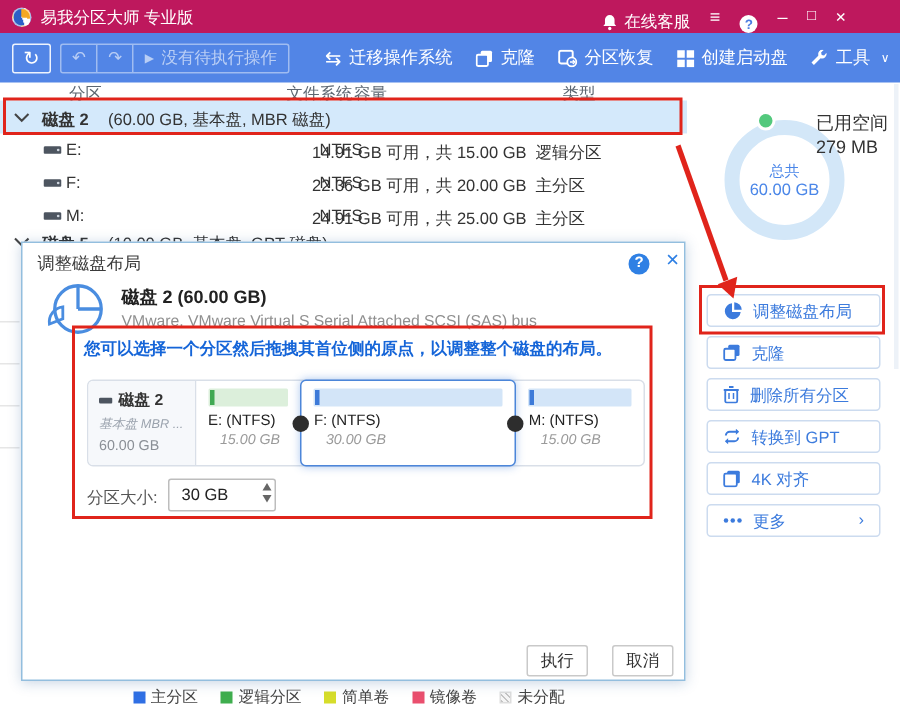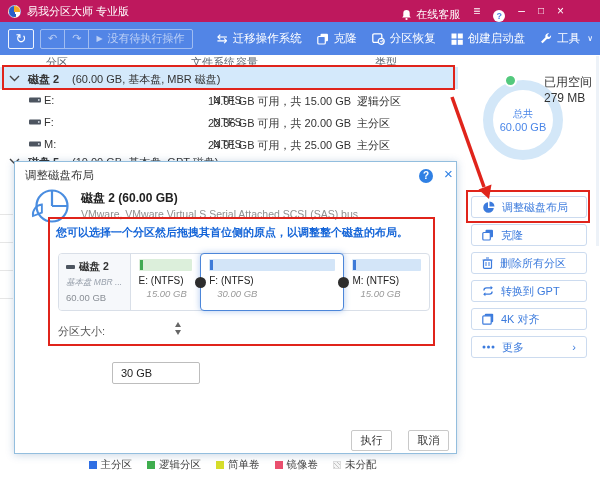--- a/index.html
+++ b/index.html
@@ -100,23 +100,23 @@
   .strip { height:12px; border-radius:1px; position:relative; margin-bottom:4px; }
   .strip::before { content:""; position:absolute; left:1px; top:1px; bottom:1px; width:3px; }
   .e .strip { background:#dcefdb; } .e .strip::before { background:#41a953; }
   .f .strip, .m .strip { background:#d3e5f8; } .f .strip::before, .m .strip::before { background:#3d7ad8; }
   .p-label { font-size:10px; font-weight:normal; color:#222; }
   .p-size { font-size:9.5px; font-style:italic; color:#9a9a9a; margin:2px 0 0 8px; }
   .handle { position:absolute; width:11px; height:11px; background:#2d2d2d; border-radius:50%;
             top:23px; z-index:3; cursor:ew-resize; }
   .h-left { left:-6px; } .h-right { right:-6px; }
   .size-label { position:absolute; left:43px; top:162px; font-size:11px; color:#555; }
-  .size-input { position:absolute; left:97px; top:157px; width:88px; height:22px; border:1px solid #bdbdbd;
+  .size-input { position:absolute; left:97px; top:157px; width:72px; height:22px; border:1px solid #bdbdbd;
                 border-radius:2px; font-size:11px; color:#222; font-family:"Liberation Sans",sans-serif;
-                padding:0 18px 0 8px; background:#fff;margin-top:43px; }
+                padding:0 18px 0 8px; background:#fff; }
   .spin { position:absolute; left:160px; top:160px; display:flex; flex-direction:column; gap:3px; cursor:pointer; }
   .tri-up { width:0; height:0; border-left:3.5px solid transparent; border-right:3.5px solid transparent;
             border-bottom:5px solid #666; }
   .tri-dn { width:0; height:0; border-left:3.5px solid transparent; border-right:3.5px solid transparent;
             border-top:5px solid #666; }
   .dlg-btn { position:absolute; top:268px; width:41px; height:21px; background:#fff; cursor:pointer;
              border:1px solid #c9c9c9; border-radius:2px; font-size:11px; color:#333;
              display:flex; align-items:center; justify-content:center; }
   .btn-exec { left:336px; } .btn-cancel { left:393px; }
 

